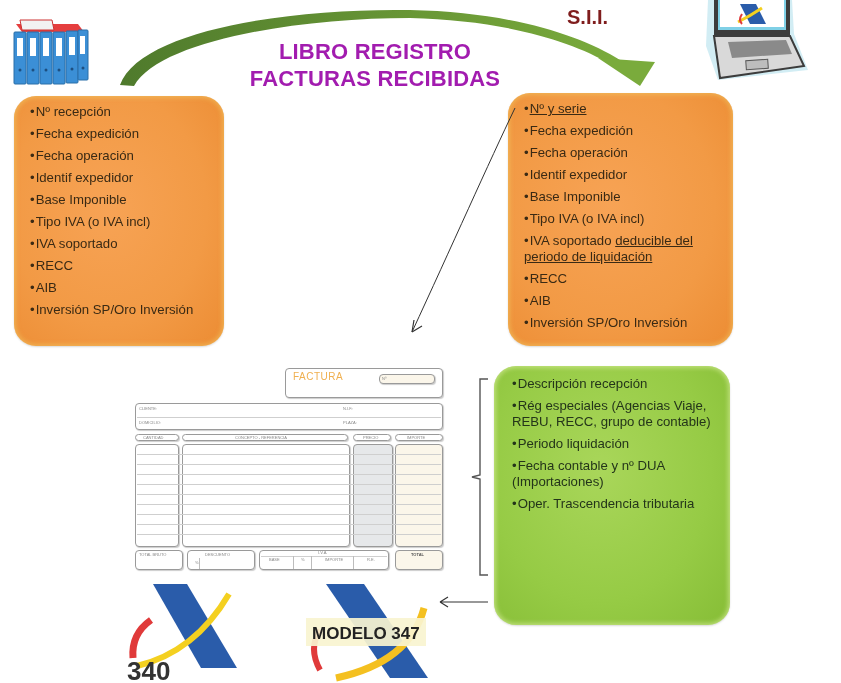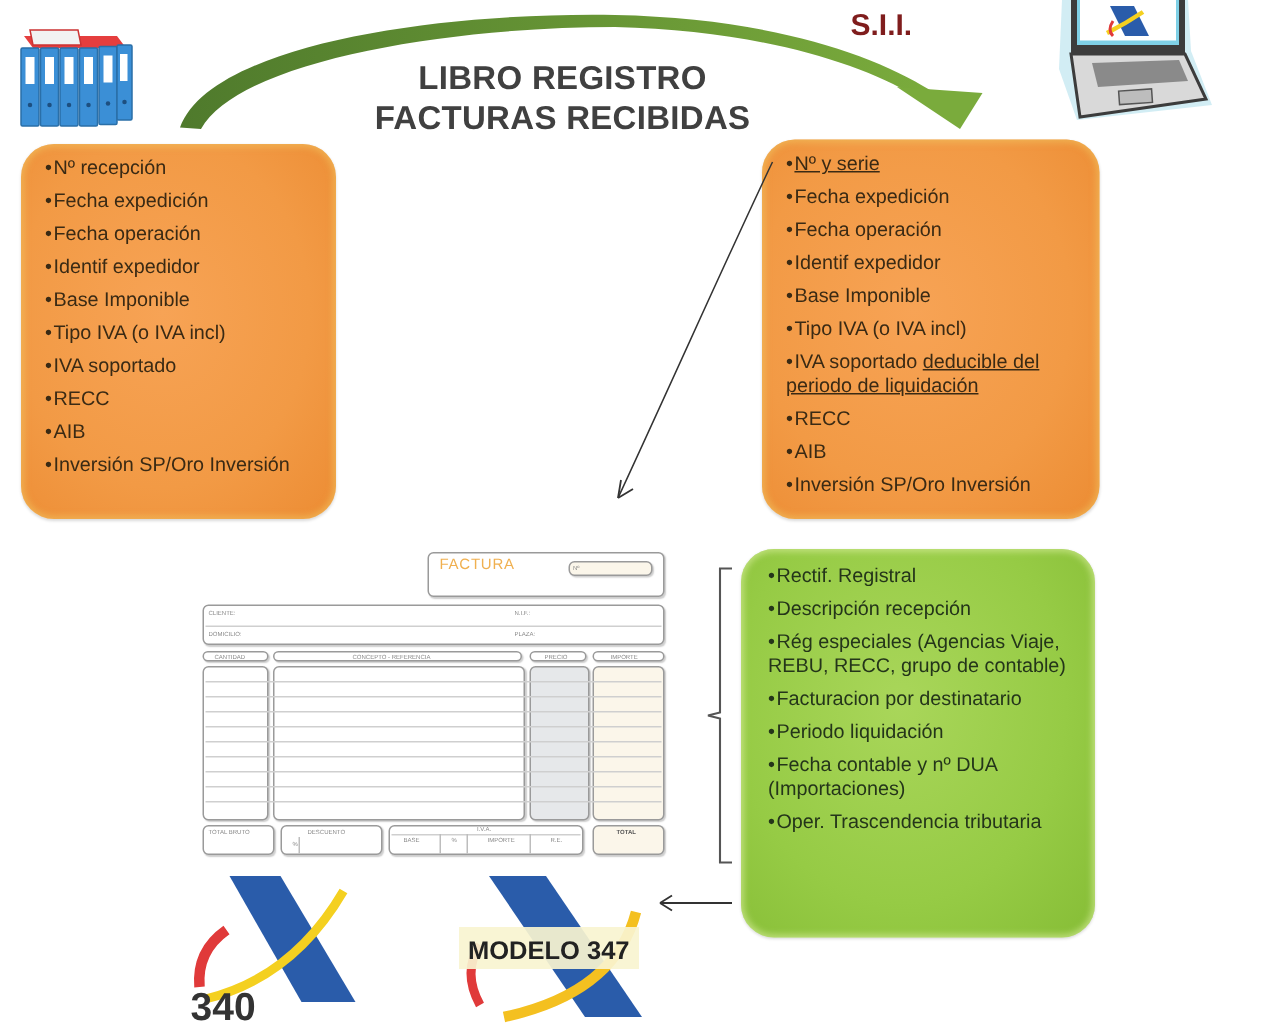--- a/index.html
+++ b/index.html
@@ -3,21 +3,21 @@
   <meta charset="utf-8">
   <style>
     * { box-sizing: border-box; margin: 0; padding: 0; }
     html, body { width: 841px; height: 683px; background: #ffffff; overflow: hidden; }
     body { position: relative; font-family: "Liberation Sans", sans-serif; }
 
     .abs { position: absolute; }
 
     .title {
       left: 215px; top: 38px; width: 320px; text-align: center;
-      color: #404040; font-weight: bold; font-size: 22px; line-height: 27px;
+      color: #a21caf; font-weight: bold; font-size: 22px; line-height: 27px;
       letter-spacing: 0.2px;
     }
     .sii {
       left: 567px; top: 6px; color: #7f1d1d; font-weight: bold; font-size: 20px;
     }
 
     .box {
       border-radius: 22px;
       padding: 8px 10px 22px 16px;
       font-size: 13.2px; line-height: 16px; color: #3a2a14;
@@ -141,24 +141,22 @@
   </ul>
 </div>
 
 <svg class="abs" style="left:400px;top:100px" width="130" height="240" viewBox="0 0 130 240">
   <path d="M115,8 C90,60 50,150 12,232" stroke="#333" stroke-width="1" fill="none"></path>
   <path d="M12,232 L14,220 M12,232 L22,226" stroke="#333" stroke-width="1.2" fill="none"></path>
 </svg>
 
 <div class="abs box box-green" id="green-box">
   <ul>
-    <li>Rectif. Registral</li>
     <li>Descripción recepción</li>
     <li>Rég especiales (Agencias Viaje, REBU, RECC, grupo de contable)</li>
-    <li>Facturacion por destinatario</li>
     <li>Periodo liquidación</li>
     <li>Fecha contable y nº DUA (Importaciones)</li>
     <li>Oper. Trascendencia tributaria</li>
   </ul>
 </div>
 
 <svg class="abs" style="left:460px;top:375px" width="40" height="205" viewBox="0 0 40 205">
   <path d="M28,4 L20,4 L20,100 L12,102 L20,104 L20,200 L28,200" stroke="#555" stroke-width="1.4" fill="none"></path>
 </svg>
 

